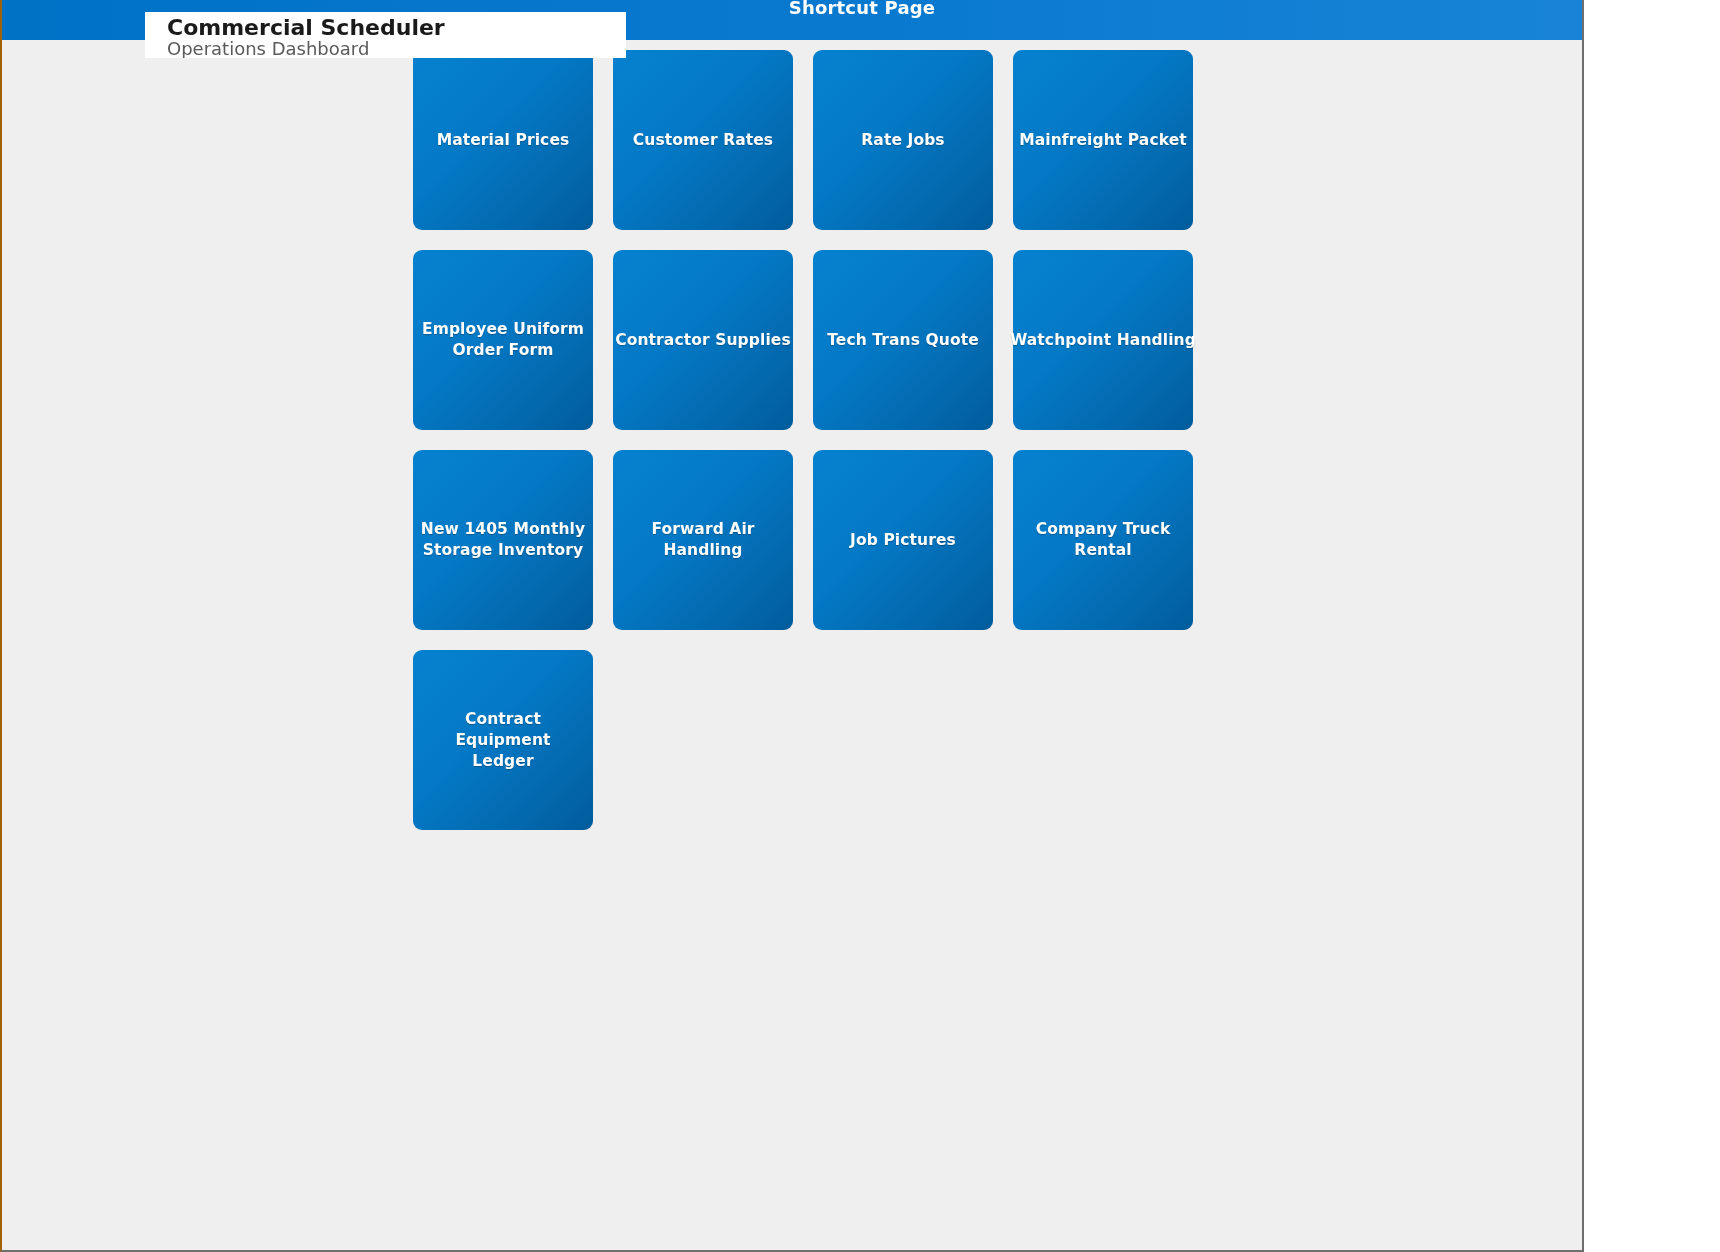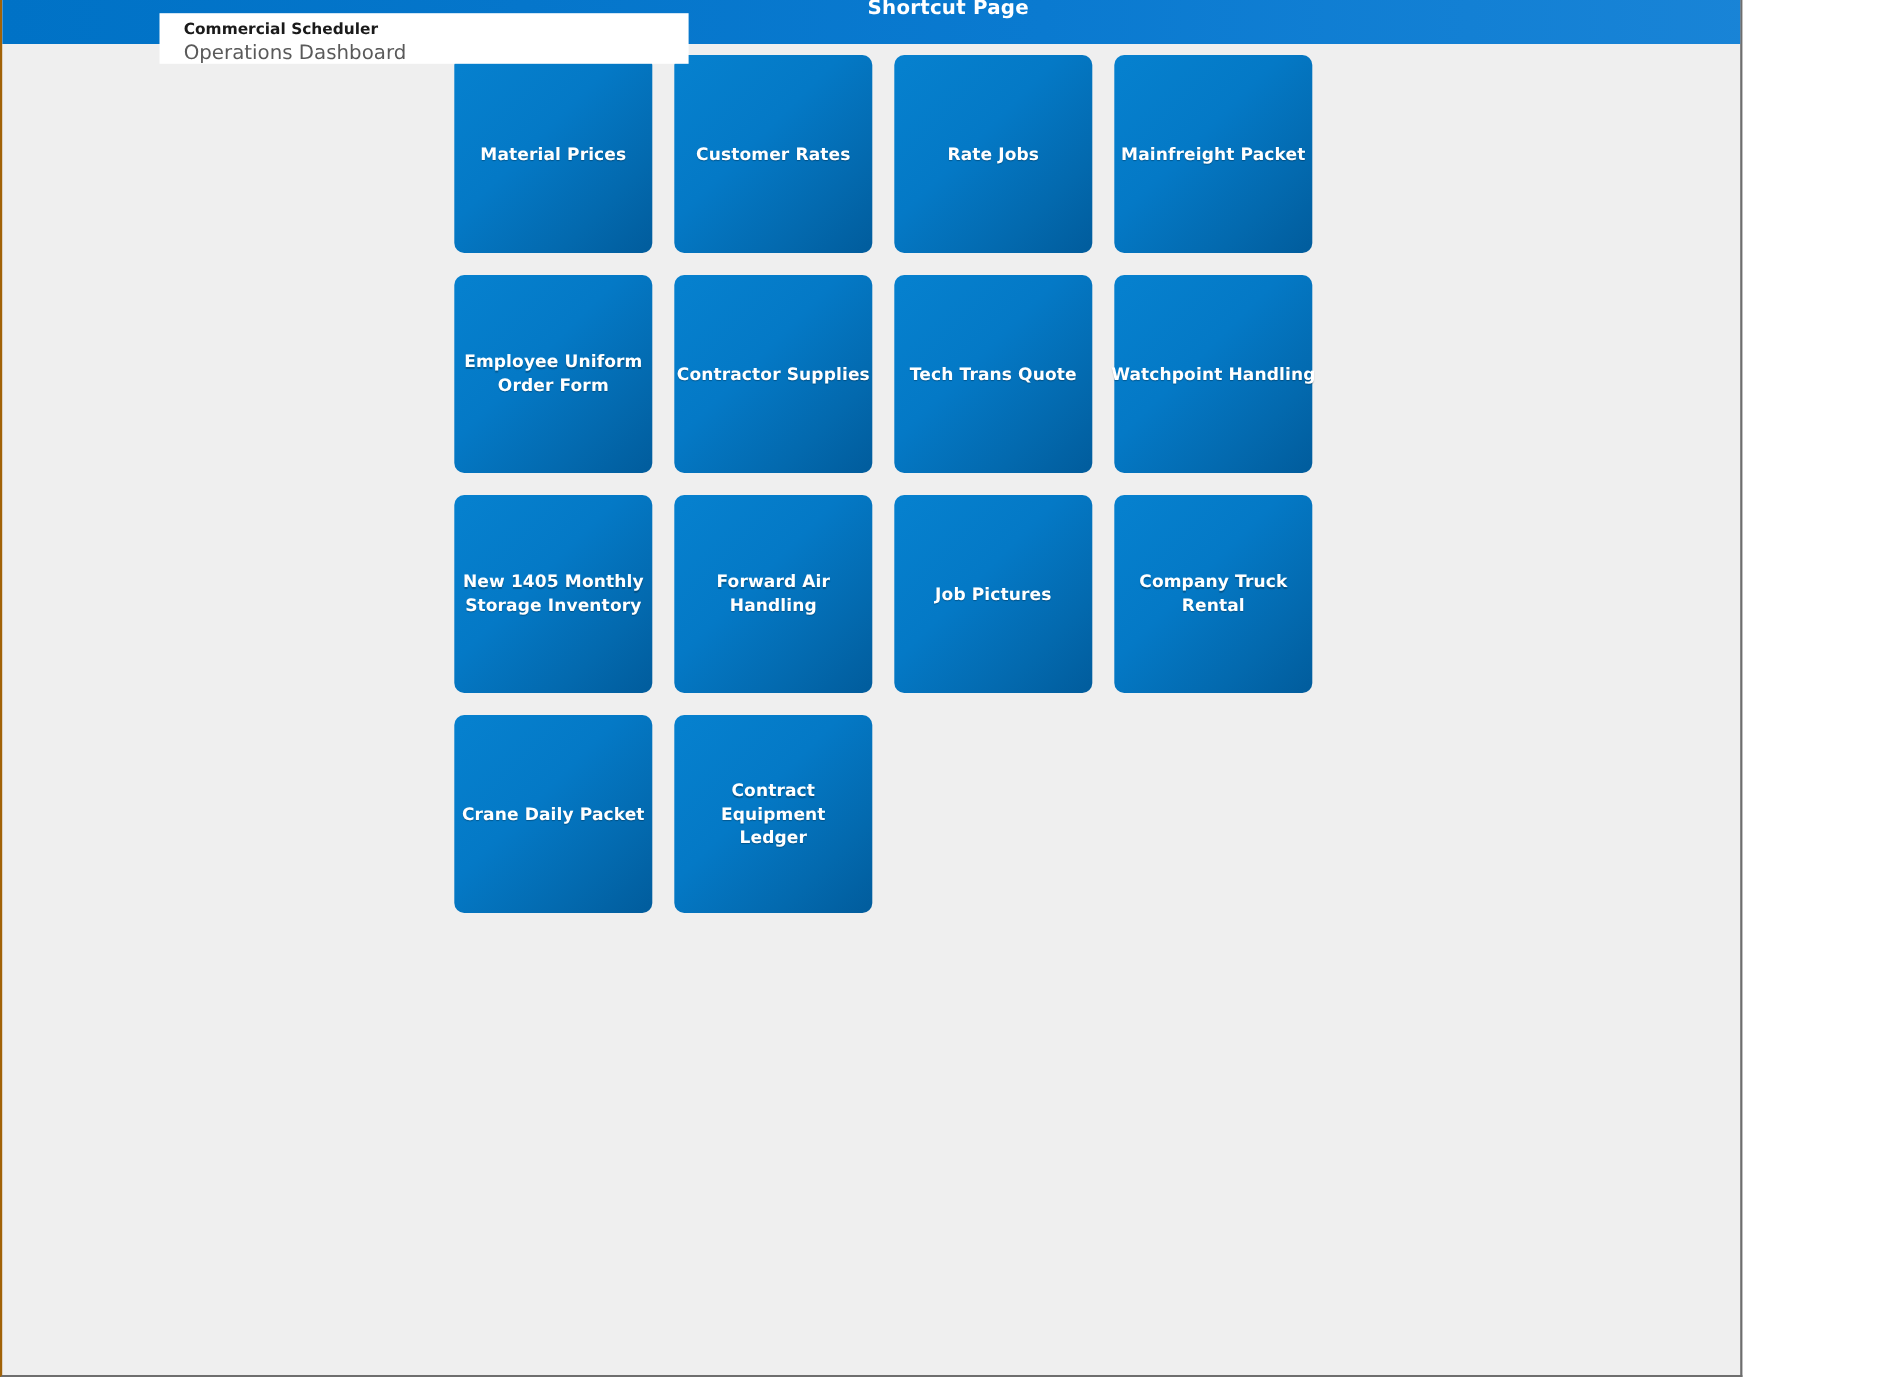--- a/index.html
+++ b/index.html
@@ -57,21 +57,21 @@
     width: 481px;
     height: 46px;
     background: #ffffff;
     z-index: 5;
     box-sizing: border-box;
     padding: 3px 0 0 22px;
     overflow: hidden;
   }
   .headercard-title {
     color: #1a1a1a;
-    font-size: 14px;
+    font-size: 22px;
     font-weight: bold;
     line-height: 25px;
     white-space: nowrap;
   }
   .headercard-sub {
     color: #5a5a5a;
     font-size: 18px;
     font-weight: normal;
     line-height: 17px;
     white-space: nowrap;
@@ -167,21 +167,18 @@
 Handling</span>
       </div>
       <div class="tile">
         <span class="tile-label nowrap">Job Pictures</span>
       </div>
       <div class="tile">
         <span class="tile-label">Company Truck
 Rental</span>
       </div>
       <div class="tile">
-        <span class="tile-label nowrap">Crane Daily Packet</span>
-      </div>
-      <div class="tile">
         <span class="tile-label">Contract Equipment
 Ledger</span>
       </div>
     </div>
 
 </div>
 
 </body></html>

